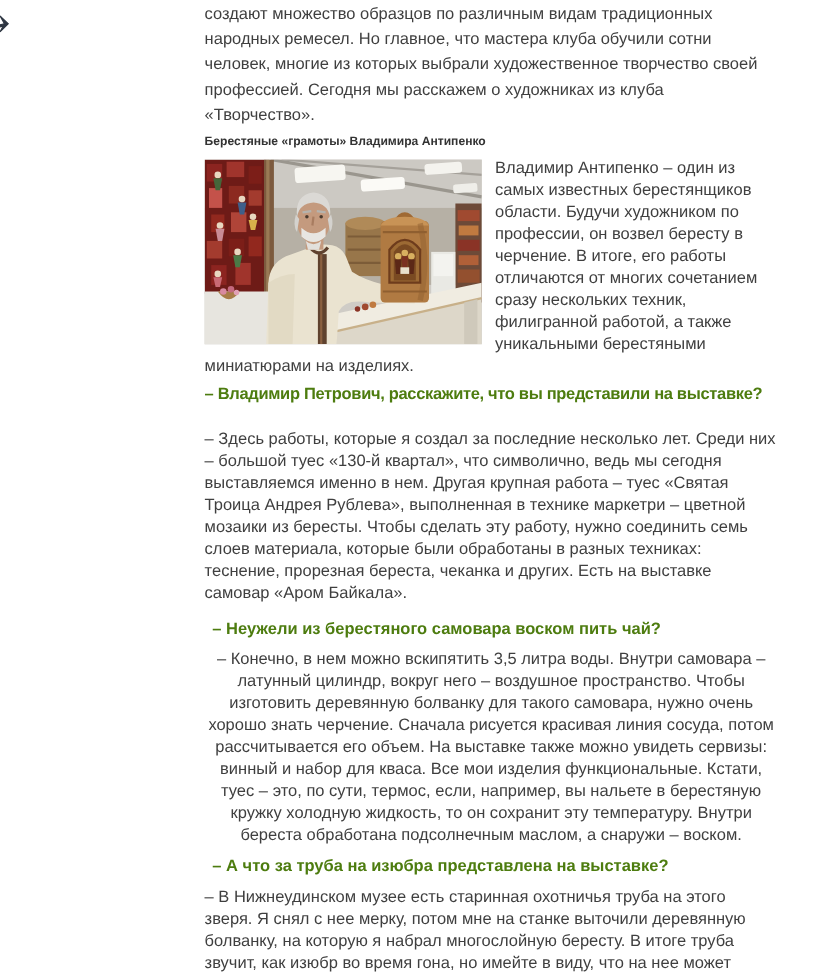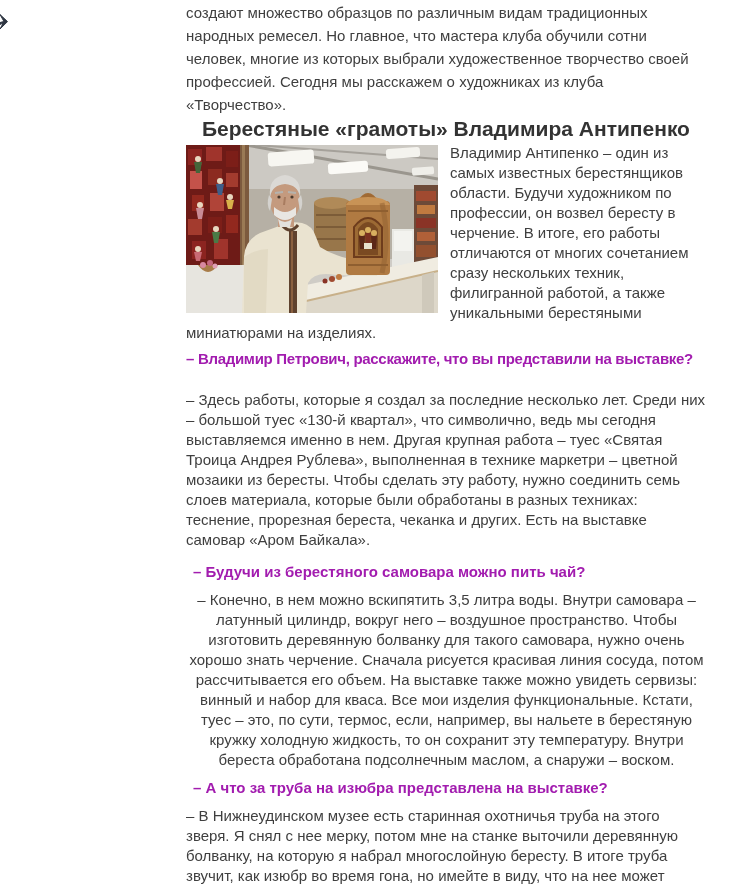--- a/index.html
+++ b/index.html
@@ -7,29 +7,29 @@
         font-family:"Liberation Sans","DejaVu Sans",sans-serif;}
 
   
   .edge-icon{position:absolute;left:-8px;top:13px;width:17px;height:23px;}
 
   
   .article{position:absolute;left:186px;top:0;width:521px;
            font-size:15px;line-height:20px;color:#3f3f3f;}
   .article p{margin:0;}
   p.lead{margin-top:1px;line-height:23px;}
-  h2.head{font-size:21px;line-height:20px;margin:3px 0 0 16px;font-weight:bold;color:#333333;}
+  h2.head{font-size:11px;line-height:20px;margin:3px 0 0 0;font-weight:bold;color:#333333;}
 
   .photo-float{float:left;width:252px;height:168px;margin:6px 12px 0 0;
                background:#cfccc6;overflow:hidden;}
   .photo-float svg{display:block;}
 
   p.side{margin-top:4px;line-height:20px;}
 
-  p.q{font-weight:bold;color:#a21caf;}
+  p.q{font-weight:bold;color:#4d7c0f;}
   p.q1{margin-top:6px;letter-spacing:-0.3px;}
   p.q2{margin-top:12px;padding-left:7px;}
   p.q3{margin-top:8px;padding-left:7px;}
 
   p.a1{margin-top:21px;}
   p.a2{margin-top:8px;text-align:center;}
   p.a3{margin-top:8px;}
 </style>
 </head>
 <body>
@@ -167,21 +167,21 @@
         <circle cx="139" cy="136" r="2.5" fill="#8a3326"></circle>
       </svg>
     </div>
 
     <p class="side">Владимир Антипенко – один из самых известных берестянщиков области. Будучи художником по профессии, он возвел бересту в черчение. В итоге, его работы отличаются от многих сочетанием сразу нескольких техник, филигранной работой, а также уникальными берестяными миниатюрами на изделиях.</p>
 
     <p class="q q1">– Владимир Петрович, расскажите, что вы представили на выставке?</p>
 
     <p class="a1">– Здесь работы, которые я создал за последние несколько лет. Среди них – большой туес «130-й квартал», что символично, ведь мы сегодня выставляемся именно в нем. Другая крупная работа – туес «Святая Троица Андрея Рублева», выполненная в технике маркетри – цветной мозаики из бересты. Чтобы сделать эту работу, нужно соединить семь слоев материала, которые были обработаны в разных техниках: теснение, прорезная береста, чеканка и других. Есть на выставке самовар «Аром Байкала».</p>
 
-    <p class="q q2">– Будучи из берестяного самовара можно пить чай?</p>
+    <p class="q q2">– Неужели из берестяного самовара воском пить чай?</p>
 
     <p class="a2">– Конечно, в нем можно вскипятить 3,5 литра воды. Внутри самовара – латунный цилиндр, вокруг него – воздушное пространство. Чтобы изготовить деревянную болванку для такого самовара, нужно очень хорошо знать черчение. Сначала рисуется красивая линия сосуда, потом рассчитывается его объем. На выставке также можно увидеть сервизы: винный и набор для кваса. Все мои изделия функциональные. Кстати, туес – это, по сути, термос, если, например, вы нальете в берестяную кружку холодную жидкость, то он сохранит эту температуру. Внутри береста обработана подсолнечным маслом, а снаружи – воском.</p>
 
     <p class="q q3">– А что за труба на изюбра представлена на выставке?</p>
 
     <p class="a3">– В Нижнеудинском музее есть старинная охотничья труба на этого зверя. Я снял с нее мерку, потом мне на станке выточили деревянную болванку, на которую я набрал многослойную бересту. В итоге труба звучит, как изюбр во время гона, но имейте в виду, что на нее может выйти и медведь, который охотится на зверя.</p>
 
   </div>
 </div>
 

